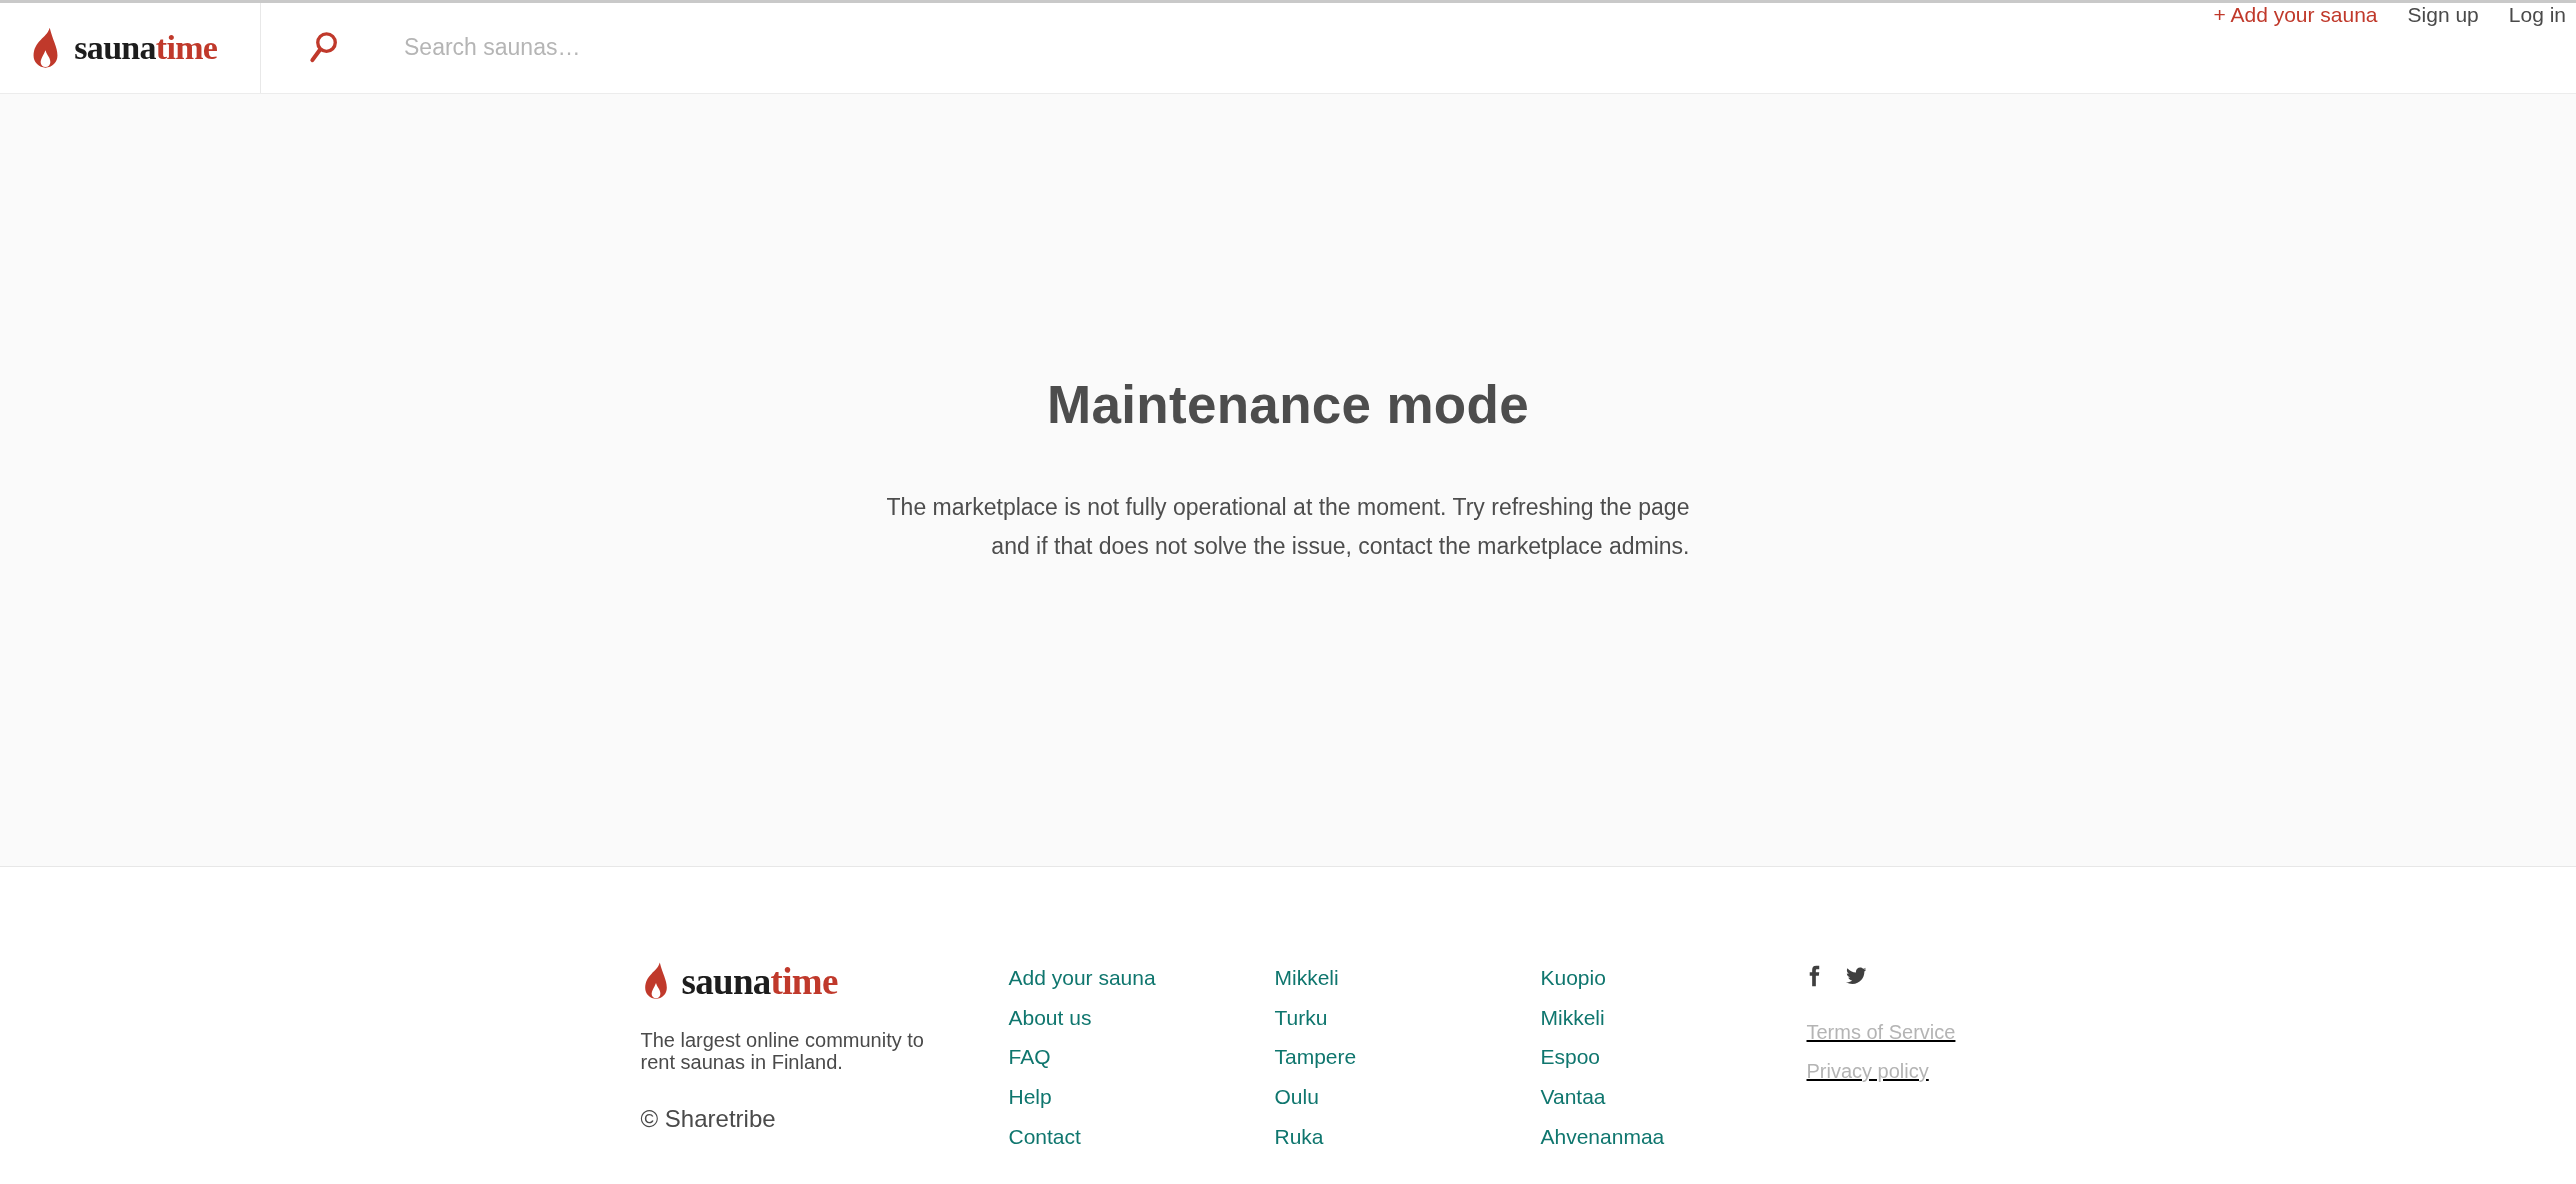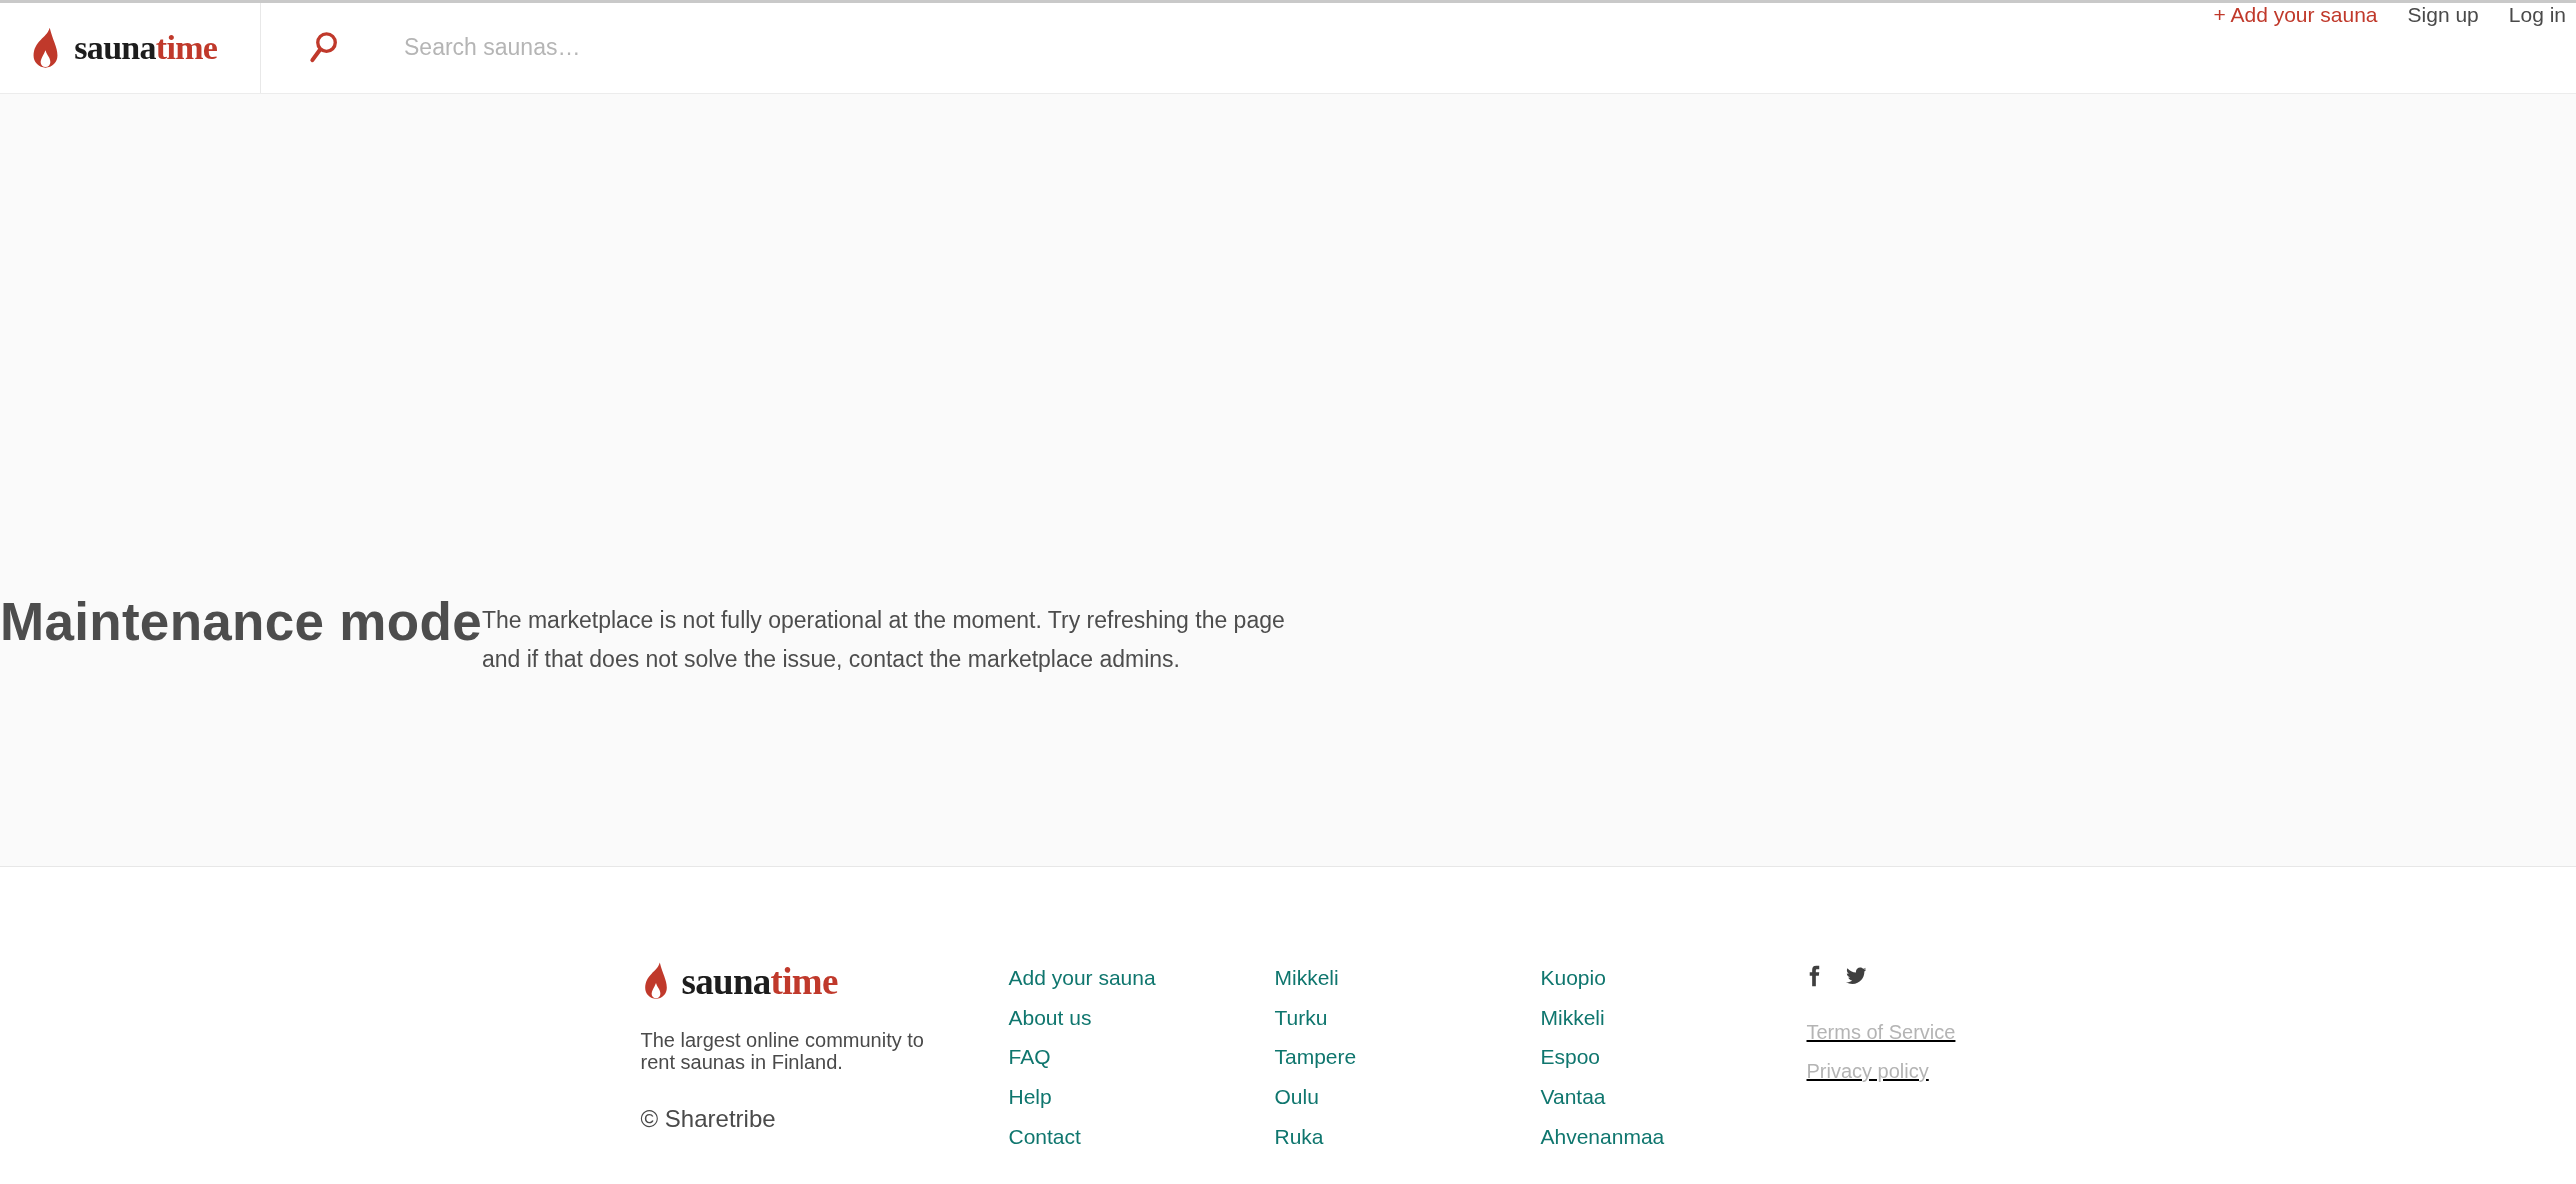--- a/index.html
+++ b/index.html
@@ -74,38 +74,38 @@
     white-space: nowrap;
     cursor: pointer;
   }
   .header-nav a.accent { color: #c0392b; }
 
   
   main {
     height: 772px;
     background: #fafafa;
     display: flex;
-    flex-direction: row;
+    flex-direction: column;
     align-items: center;
     padding-top: 283px;
   }
   h1.page-title {
     font-size: 53px;
     line-height: 55px;
     font-weight: bold;
     color: #4d4d4d;
     letter-spacing: 0.3px;
     text-align: center;
   }
   .page-message {
-    margin-top: 38px;
+    margin-top: 56px;
     font-size: 23px;
     line-height: 39px;
     color: #4d4d4d;
-    text-align: left;
+    text-align: right;
   }
   .page-message span { display: block; }
 
   
   footer {
     height: 318px;
     background: #ffffff;
     border-top: 0.7px solid #e7e7e7;
   }
   .footer-container {

